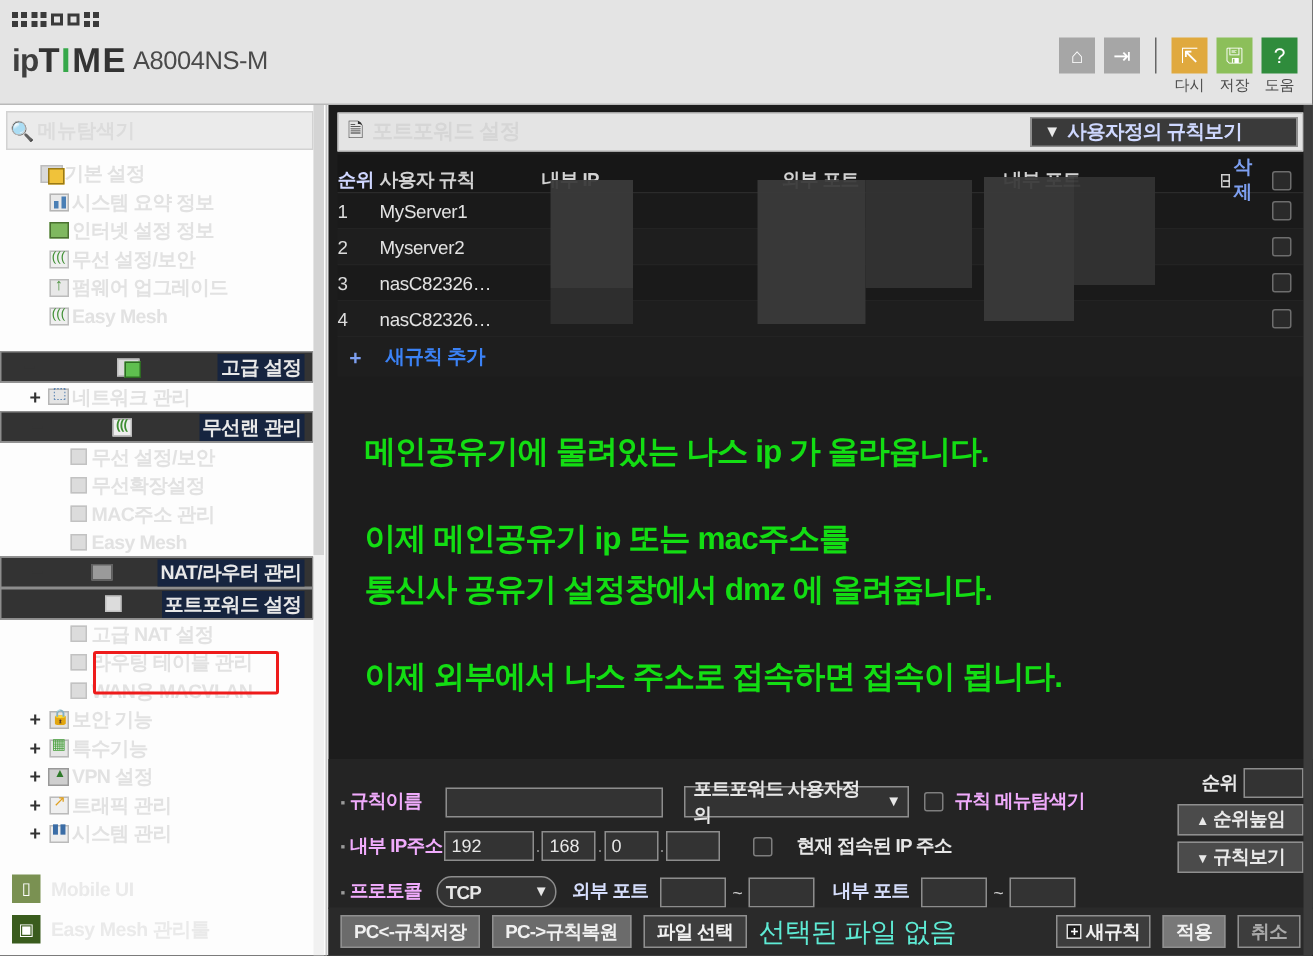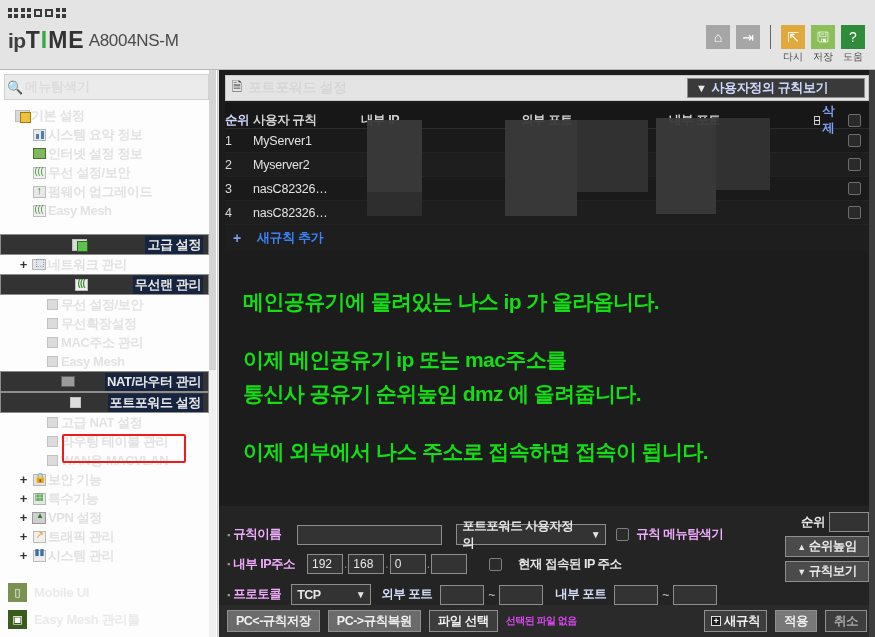--- a/index.html
+++ b/index.html
@@ -51,21 +51,21 @@
   }
   .side-search .mag { width: 20px; text-align: center; color: #2d2d2d; font-size: 13px; }
   .side-search .ph { color: #dcdcdc; font-size: 13px; font-weight: 700; }
 
   .tree { position: absolute; top: 36px; left: 0; right: 8px; bottom: 70px; overflow: hidden; }
   .tnode { display: flex; align-items: center; height: 19px; padding-left: 4px; white-space: nowrap; }
   .tnode .expander { width: 13px; text-align: center; font-size: 13px; font-weight: 700; color: #333; flex: 0 0 13px; }
   .tnode .ico { width: 18px; height: 15px; flex: 0 0 18px; display: flex; align-items: center; justify-content: center; }
   .tnode .txt { font-size: 13px; font-weight: 700; color: #e2e2e2; letter-spacing: -.4px; }
   .tnode.sel .txt { background: #16243f; color: #e8e8e8; padding: 0 2px; }
-  .tnode.lvl1 { padding-left: 0; }
+  .tnode.lvl1 { padding-left: 12px; }
   .tnode.lvl2 { padding-left: 17px; }
   .tnode.lvl3 { padding-left: 30px; }
   .tnode.gapbelow { margin-bottom: 14px; }
 
   
   .ic { display: inline-block; position: relative; }
   .ic-folder { width: 15px; height: 12px; background: #d9d9d9; border: 1px solid #bdbdbd; }
   .ic-folder::after { content: ""; position: absolute; right: -2px; bottom: -2px; width: 9px; height: 9px;
       background: #f0c23a; border: 1px solid #9a7a14; }
   .ic-folder.green::after { background: #5fbf4f; border-color: #2d6b22; }
@@ -177,21 +177,21 @@
   .rank-btn .ar { font-size: 9px; }
 
   
   .btnbar { position: absolute; left: 0; bottom: 0; width: 656px; height: 32px; background: #2a2a2a;
             display: flex; align-items: center; padding: 0 8px; }
   .btn { height: 22px; background: #6b6b6b; border: 1px solid #8f8f8f; color: #f0f0f0;
          font-size: 12.5px; font-weight: 700; display: flex; align-items: center; justify-content: center;
          padding: 0 8px; margin-right: 8px; letter-spacing: -.5px; }
   .btn.dark { background: #3d3d3d; }
   .btn.grey2 { background: #787878; }
-  .nofile { font-size: 10px; color: #d946ef; letter-spacing: -.5px; font-weight: 700; }
+  .nofile { font-size: 18px; color: #5eead4; letter-spacing: -.5px; font-weight: 400; }
   .btnbar .spacer { flex: 1; }
   .btn.small { padding: 0 6px; }
   .btn .plusbox { display: inline-block; width: 10px; height: 10px; background: #1d1d1d; border: 1px solid #e0e0e0;
       color: #fff; font-size: 9px; line-height: 8px; text-align: center; margin-right: 3px; }
 
   .main-scroll { position: absolute; right: 0; top: 0; width: 6px; height: 567px; background: #3d3d3d; }
 </style>
 </head>
 <body>
 
@@ -513,21 +513,21 @@
     <div class="redact" style="left:148px;top:122px;width:55px;height:24px;background:#2f2f2f;"></div>
     <div class="redact" style="left:286px;top:50px;width:72px;height:96px;"></div>
     <div class="redact" style="left:358px;top:50px;width:71px;height:72px;background:#333;"></div>
     <div class="redact" style="left:437px;top:48px;width:60px;height:96px;"></div>
     <div class="redact" style="left:497px;top:48px;width:54px;height:72px;background:#333;"></div>
 
     <div class="anno">
       <p><span>메인공유기에 물려있는 나스 ip 가 올라옵니다.</span></p>
       <div class="spacer"></div>
       <p><span>이제 메인공유기 ip 또는 mac주소를</span></p>
-      <p><span>통신사 공유기 순위높임 dmz 에 올려줍니다.</span></p>
+      <p><span>통신사 공유기 설정창에서 dmz 에 올려줍니다.</span></p>
       <div class="spacer"></div>
       <p><span>이제 외부에서 나스 주소로 접속하면 접속이 됩니다.</span></p>
     </div>
 
     <div class="form">
 
       <div class="frow" style="left:8px;top:18px;">
         <span class="fbullet">▪</span>
         <span class="flabel">규칙이름</span>
         <input class="inp" style="width: 145px; margin-left: 16px;" value="">
@@ -535,35 +535,35 @@
           <span>포트포워드 사용자정의</span>
           <span class="cv">▼</span>
         </div>
         <span class="chk" style="margin-left:10px;"></span>
         <span class="flabel" style="margin-left:7px;">규칙 메뉴탐색기</span>
       </div>
 
       <div class="frow" style="left:8px;top:48px;">
         <span class="fbullet">▪</span>
         <span class="flabel">내부 IP주소</span>
-        <input class="inp" style="width: 36px; margin-left: 12px;" value="192">
+        <input class="inp" style="width: 60px; margin-left: 1px;" value="192">
         <span class="dot">.</span>
         <input class="inp" style="width: 36px;" value="168">
         <span class="dot">.</span>
         <input class="inp" style="width: 36px;" value="0">
         <span class="dot">.</span>
         <input class="inp" style="width: 36px;" value="">
         <span class="chk" style="margin-left:22px;"></span>
         <span class="flabel" style="margin-left:16px;color:#e6e6e6;">현재 접속된 IP 주소</span>
       </div>
 
       <div class="frow" style="left:8px;top:78px;">
         <span class="fbullet">▪</span>
         <span class="flabel">프로토콜</span>
-        <div class="sel" style="width:80px;margin-left:10px;">
+        <div class="sel" style="width:80px;margin-left:10px;border-radius:10px;">
           <span>TCP</span>
           <span class="cv">▼</span>
         </div>
         <span class="flabel" style="margin-left:10px;color:#d6defc;">외부 포트</span>
         <input class="inp" style="width: 44px; margin-left: 8px;" value="">
         <span class="tilde">~</span>
         <input class="inp" style="width: 44px;" value="">
         <span class="flabel" style="margin-left:12px;color:#d6defc;">내부 포트</span>
         <input class="inp" style="width: 44px; margin-left: 8px;" value="">
         <span class="tilde">~</span>

